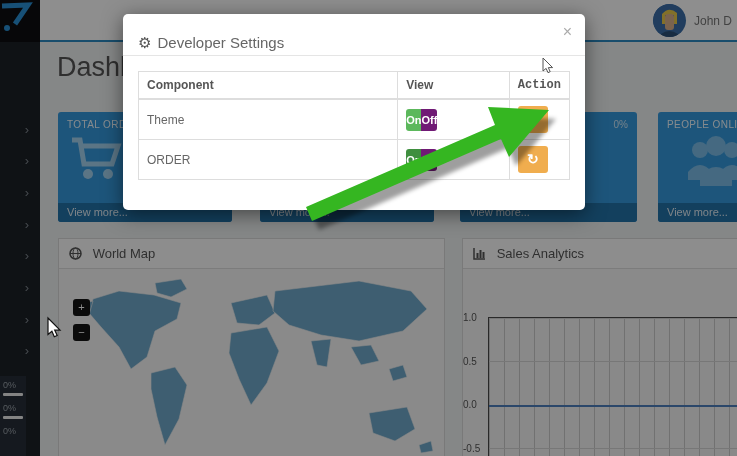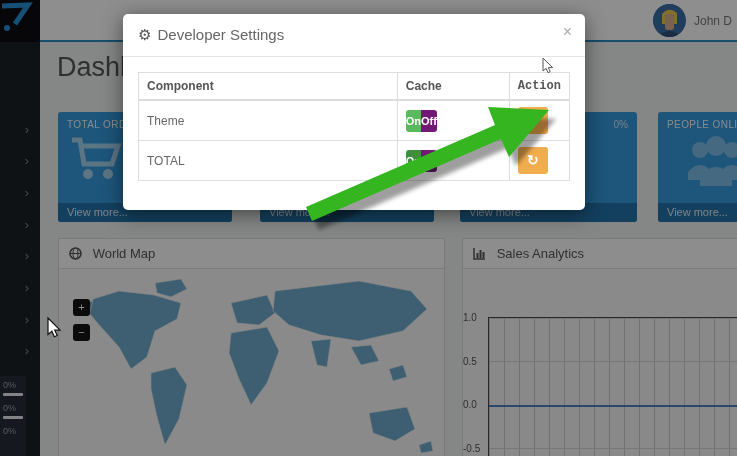--- a/index.html
+++ b/index.html
@@ -56,21 +56,21 @@
       repeating-linear-gradient(to right, #c9c9c9 0 1px, transparent 1px 15px); }
   .zero-line { position:absolute; left:0; top:87px; width:100%; height:2px; background:#4d7fbd; }
   .ytick { position:absolute; width:20px; font-size:10px; color:#555; }
 
   
   .backdrop { position:absolute; top:0; left:0; width:737px; height:456px; background:rgba(0,0,0,.44); z-index:10; }
 
   
   .modal { position:absolute; top:14px; left:123px; width:462px; height:196px; background:#fff;
     border-radius:5px; box-shadow:0 4px 20px rgba(0,0,0,.5); z-index:20; }
-  .modal-head { height:43px; border-bottom:1px solid #e5e5e5; padding:12px 15px; }
+  .modal-head { height:34px; border-bottom:1px solid #e5e5e5; padding:12px 15px;margin-top:8px; }
   .modal-title { font-size:15px; color:#666; }
   .modal-title .gear { margin-right:6px; color:#555; }
   .modal-close { position:absolute; top:10px; right:13px; font-size:16px; color:#aaa; cursor:pointer;
     background:none; border:none; line-height:16px; }
   .modal-body { padding:15px; }
   table.dev { width:100%; border-collapse:collapse; font-size:12px; color:#666; }
   table.dev th, table.dev td { border:1px solid #ddd; padding:6px 8px; text-align:left; }
   table.dev th { color:#555; font-weight:bold; border-bottom-width:2px; }
   .col-comp { width:63%; } .col-cache { width:27%; } .col-act { width:10%;font-family:Liberation Mono, monospace; }
   .btn { display:inline-block; border:none; color:#fff; font-size:11px; font-weight:bold;
@@ -241,32 +241,32 @@
       <span class="modal-title">
         <span class="gear">⚙</span><span>Developer Settings</span>
       </span>
       <button class="modal-close">×</button>
     </div>
     <div class="modal-body">
       <table class="dev">
         <tbody>
             <tr>
           <th class="col-comp">Component</th>
-          <th class="col-cache">Cache</th>
+          <th class="col-cache">View</th>
           <th class="col-act">Action</th>
         </tr>
         <tr>
           <td>Theme</td>
           <td>
             <button class="btn btn-on">On</button><button class="btn btn-off">Off</button>
           </td>
           <td><button class="btn btn-refresh">↻</button></td>
         </tr>
         <tr>
-          <td>TOTAL</td>
+          <td>ORDER</td>
           <td>
             <button class="btn btn-on active">On</button><button class="btn btn-off">Off</button>
           </td>
           <td><button class="btn btn-refresh">↻</button></td>
         </tr>
       </tbody>
         </table>
     </div>
   </div>
 

